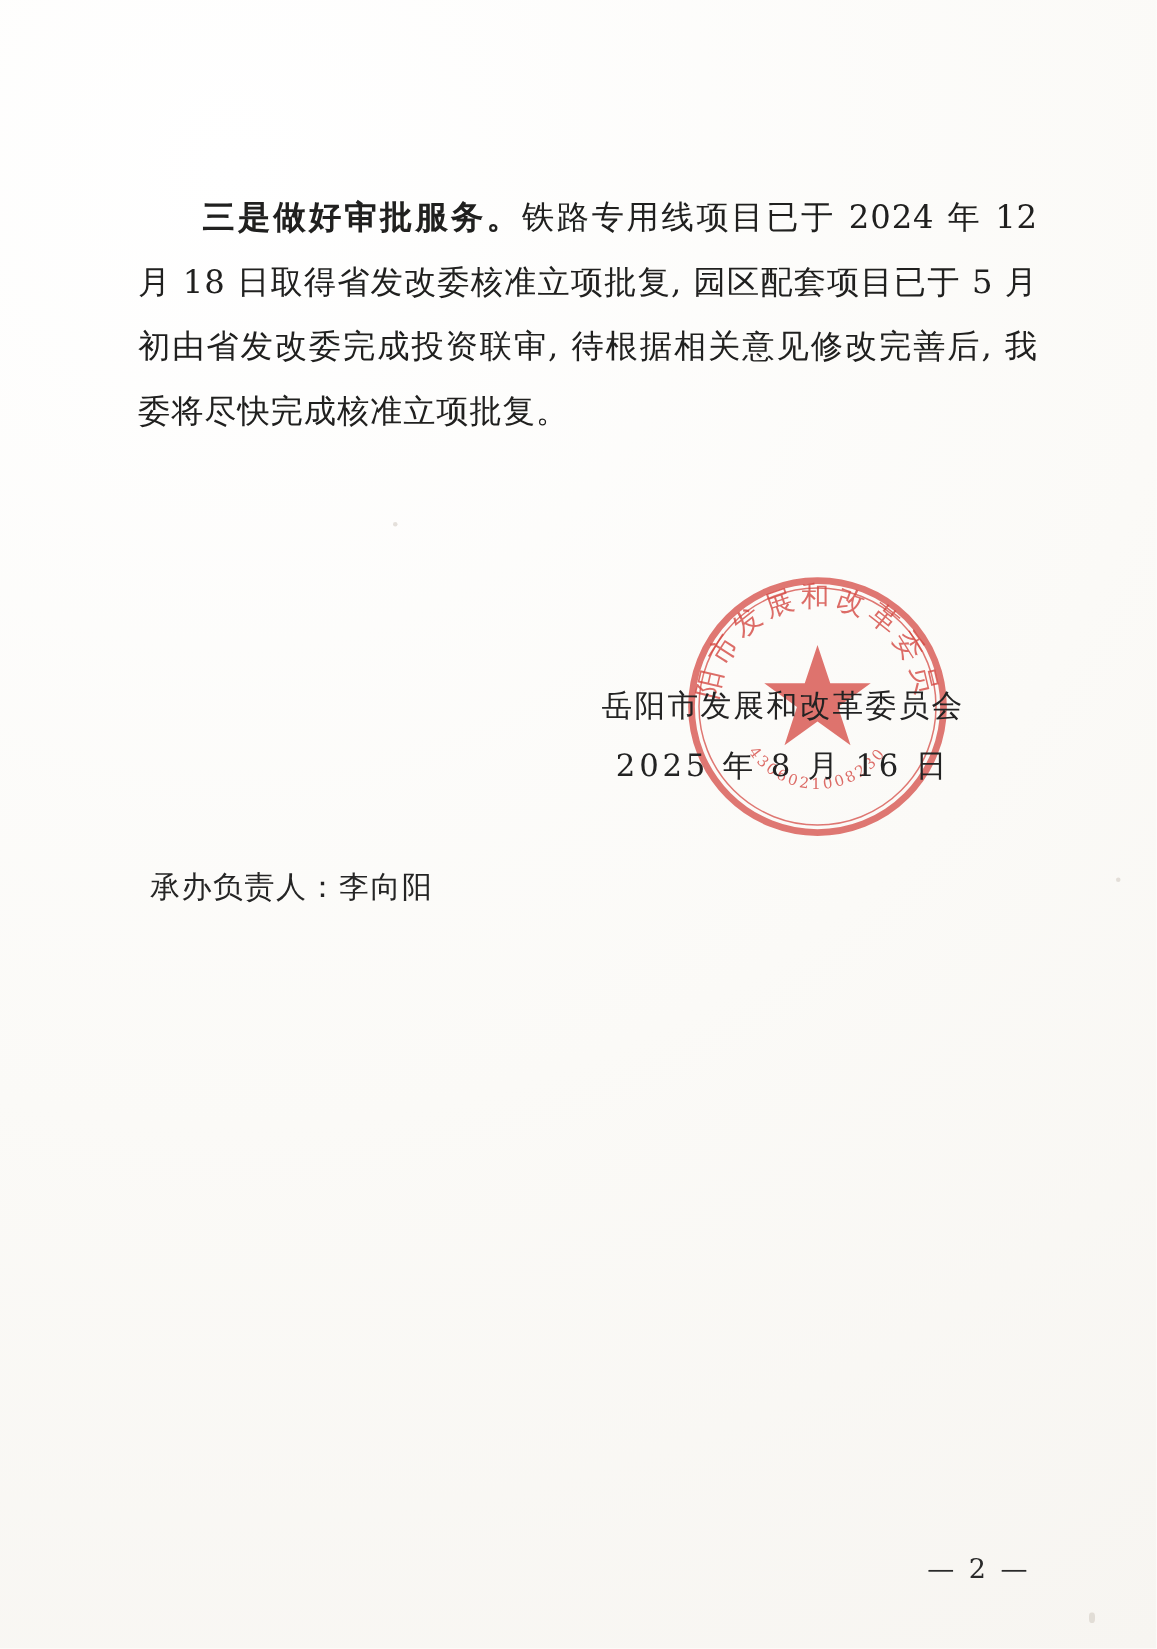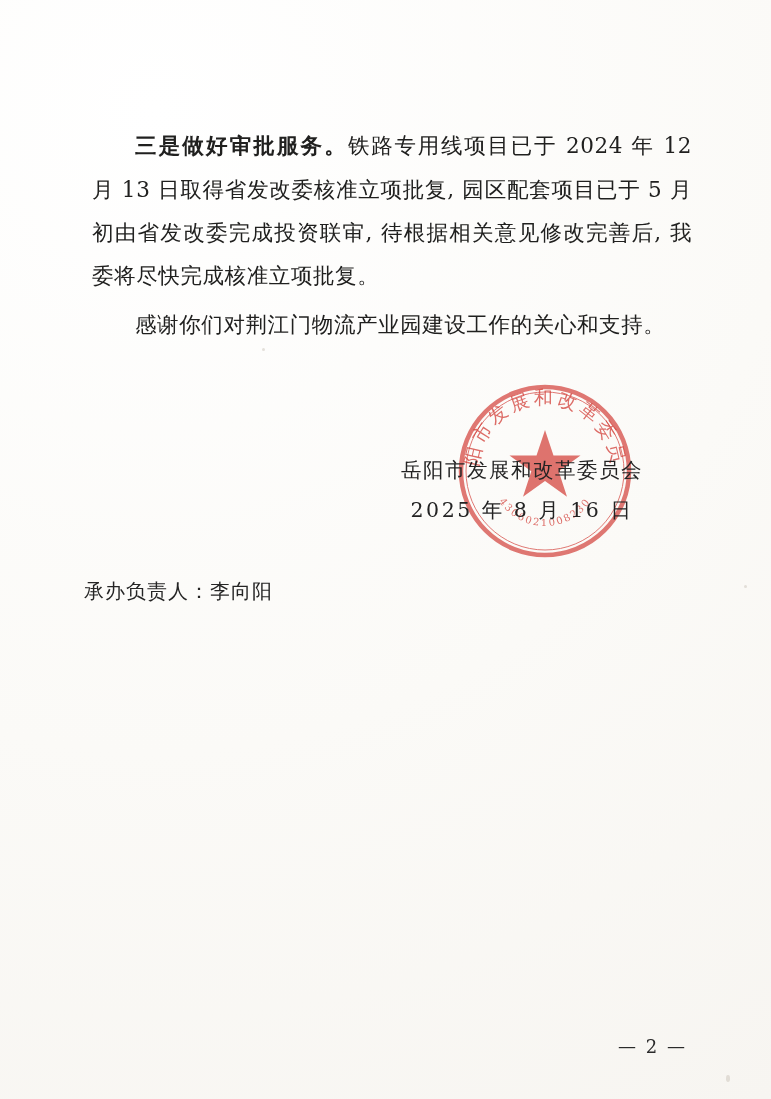--- a/index.html
+++ b/index.html
@@ -80,21 +80,21 @@
     top: 378px;
     width: 186px;
     height: 186px;
     pointer-events: none;
   }
   .seal svg { display: block; }
 
   
   .contacts {
     position: absolute;
-    left: 84px;
+    left: 100px;
     top: 570px;
     font-size: 20px;
     line-height: 43px;
     letter-spacing: 1px;
     color: #252525;
   }
   .contacts div { white-space: nowrap; }
 
   .page-number {
     position: absolute;
@@ -114,22 +114,21 @@
   }
 </style>
 </head>
 <body>
 
 <div class="paper-bg"></div>
 
 <div class="page">
 
   <div class="body-block">
-    <p class="para indent"><span class="bold-lead">三是做好审批服务。</span><span>铁路专用线项目已于 2024 年 12 月 13 日取得省发改委核准立项批复, 园区配套项目已于 5 月初由省发改委完成投资联审, 待根据相关意见修改完善后, 我委将尽快完成核准立项批复。</span></p>
-    <p class="para indent thanks"><span>感谢你们对荆江门物流产业园建设工作的关心和支持。</span></p>
+    <p class="para indent"><span class="bold-lead">三是做好审批服务。</span><span>铁路专用线项目已于 2024 年 12 月 18 日取得省发改委核准立项批复, 园区配套项目已于 5 月初由省发改委完成投资联审, 待根据相关意见修改完善后, 我委将尽快完成核准立项批复。</span></p>
   </div>
 
   <div class="seal">
     <svg width="186" height="186" viewBox="0 0 186 186" xmlns="http://www.w3.org/2000/svg">
       <defs>
         <path id="arcTop" d="M 26 93 A 67 67 0 0 1 160 93"></path>
         <path id="arcBottom" d="M 38 93 A 55 55 0 0 0 148 93"></path>
       </defs>
       <g opacity="0.72" fill="none" stroke="#d4453f">
         <circle cx="93" cy="93" r="84" stroke-width="4.5"></circle>

